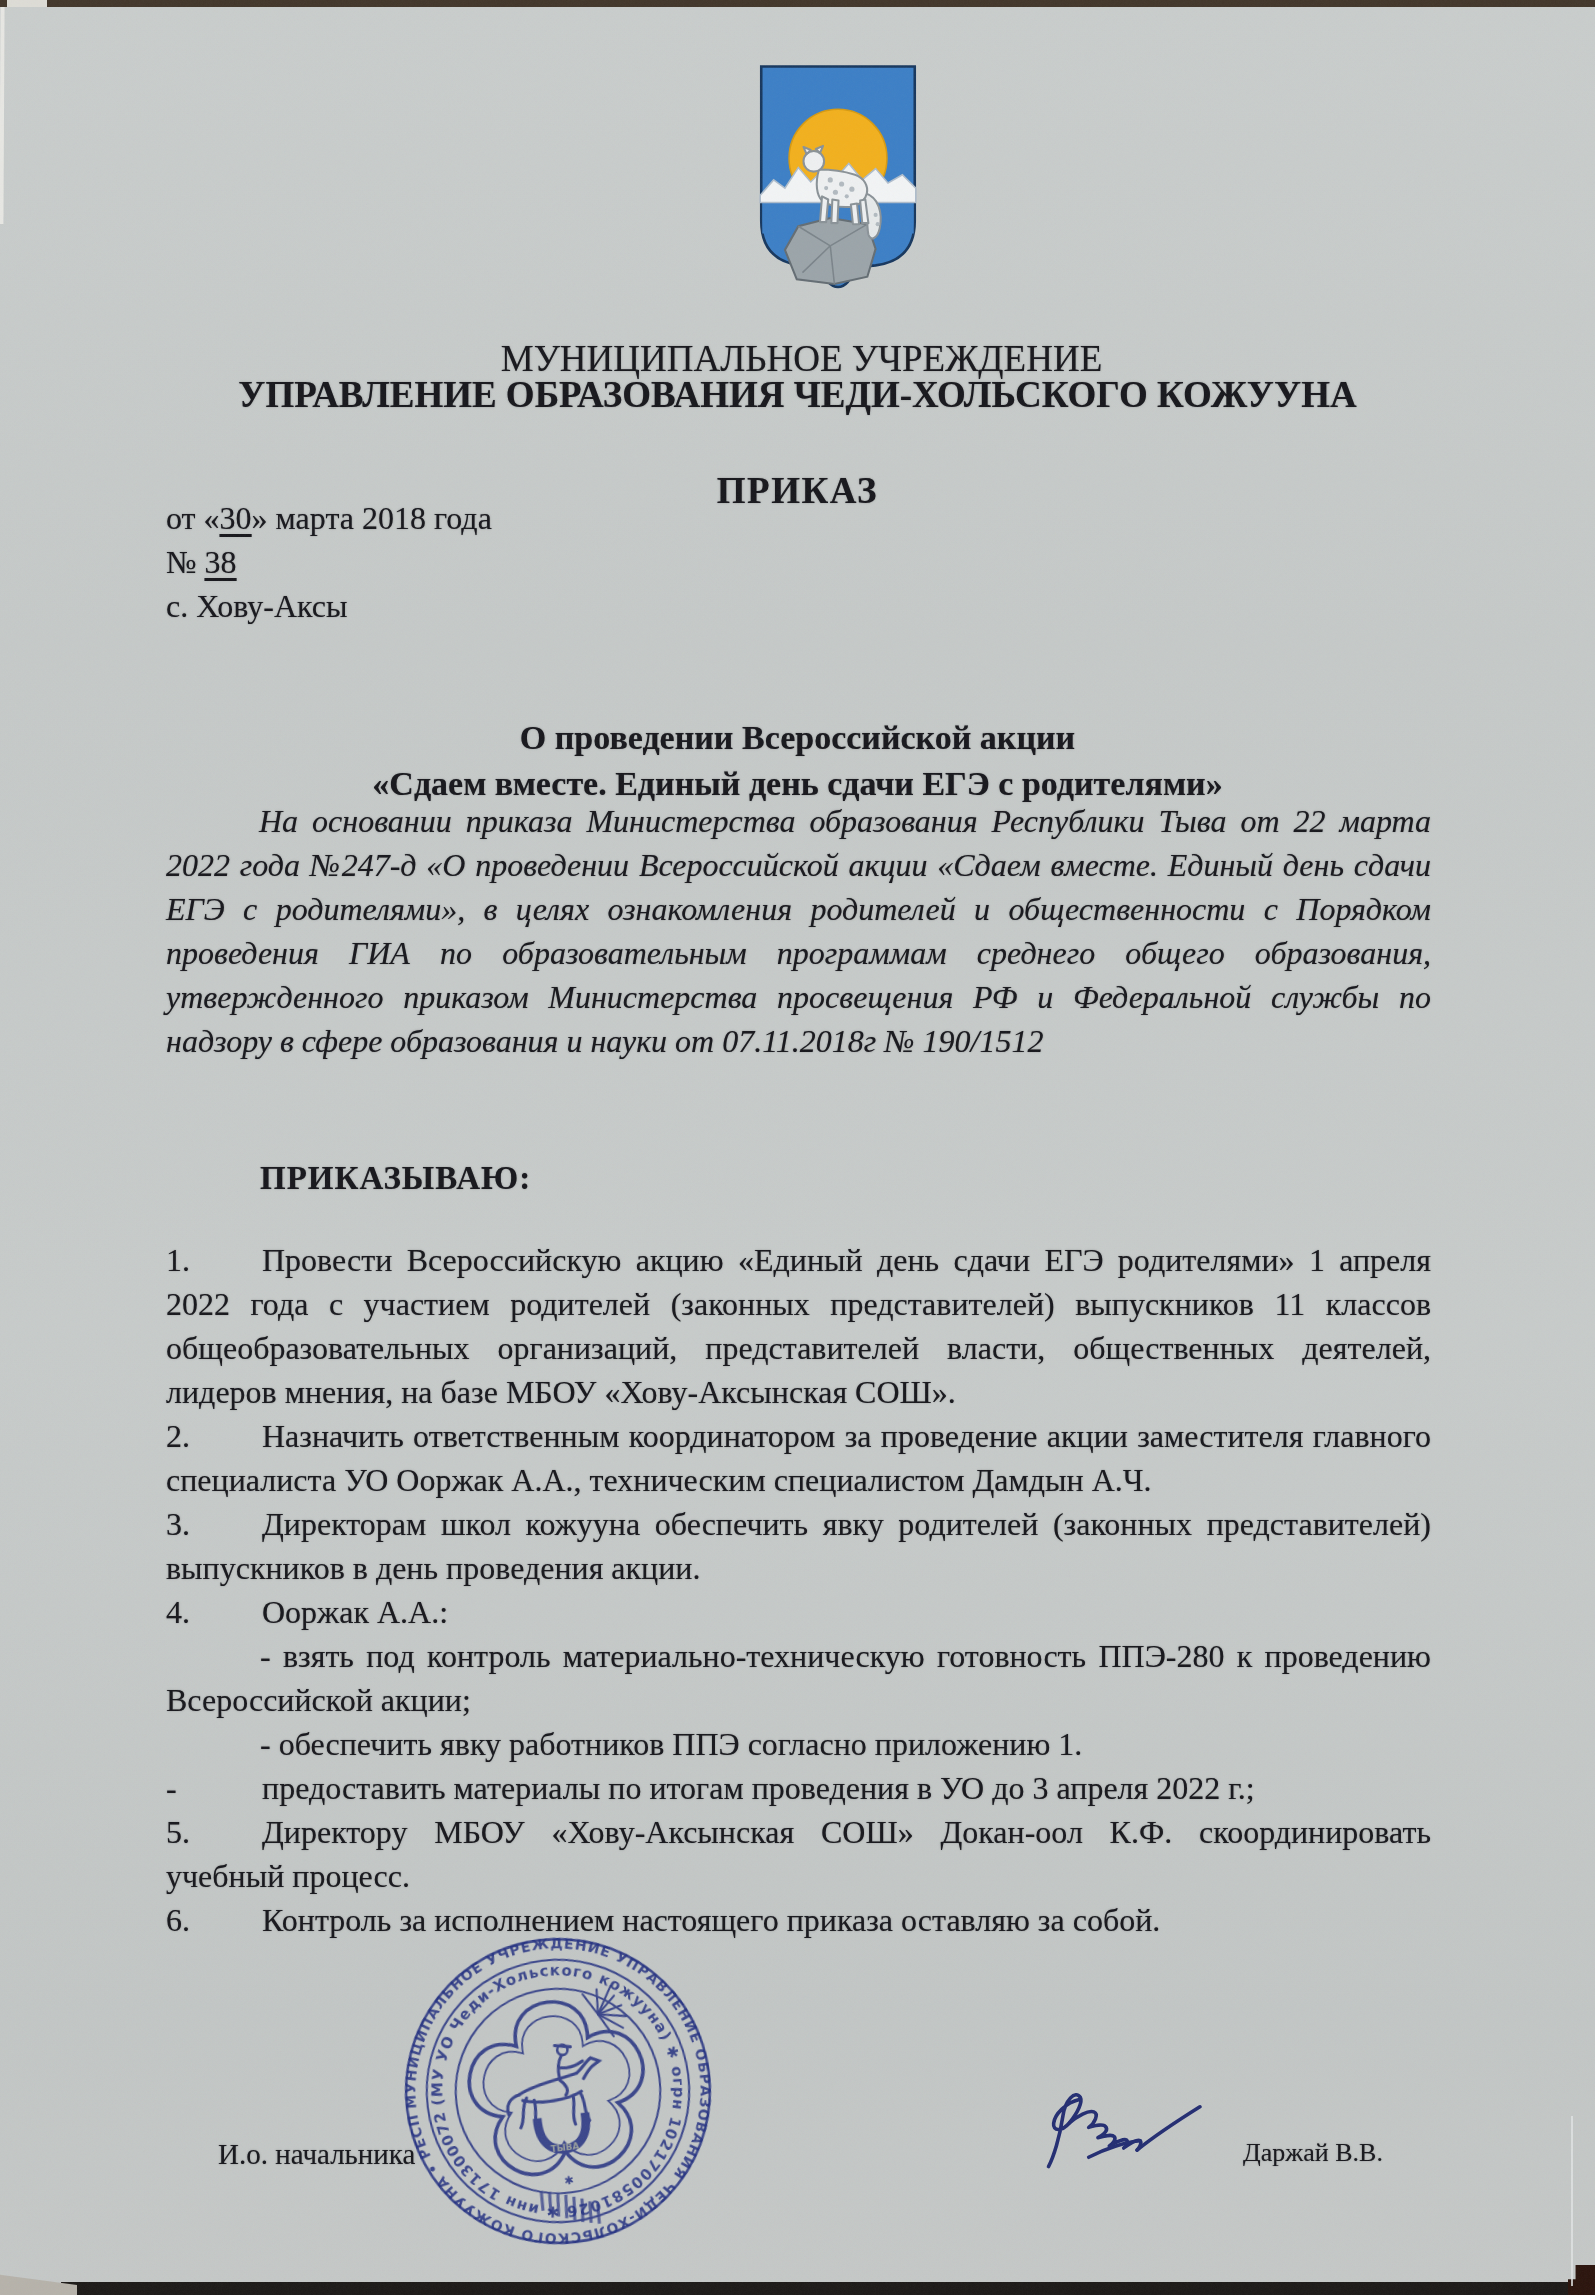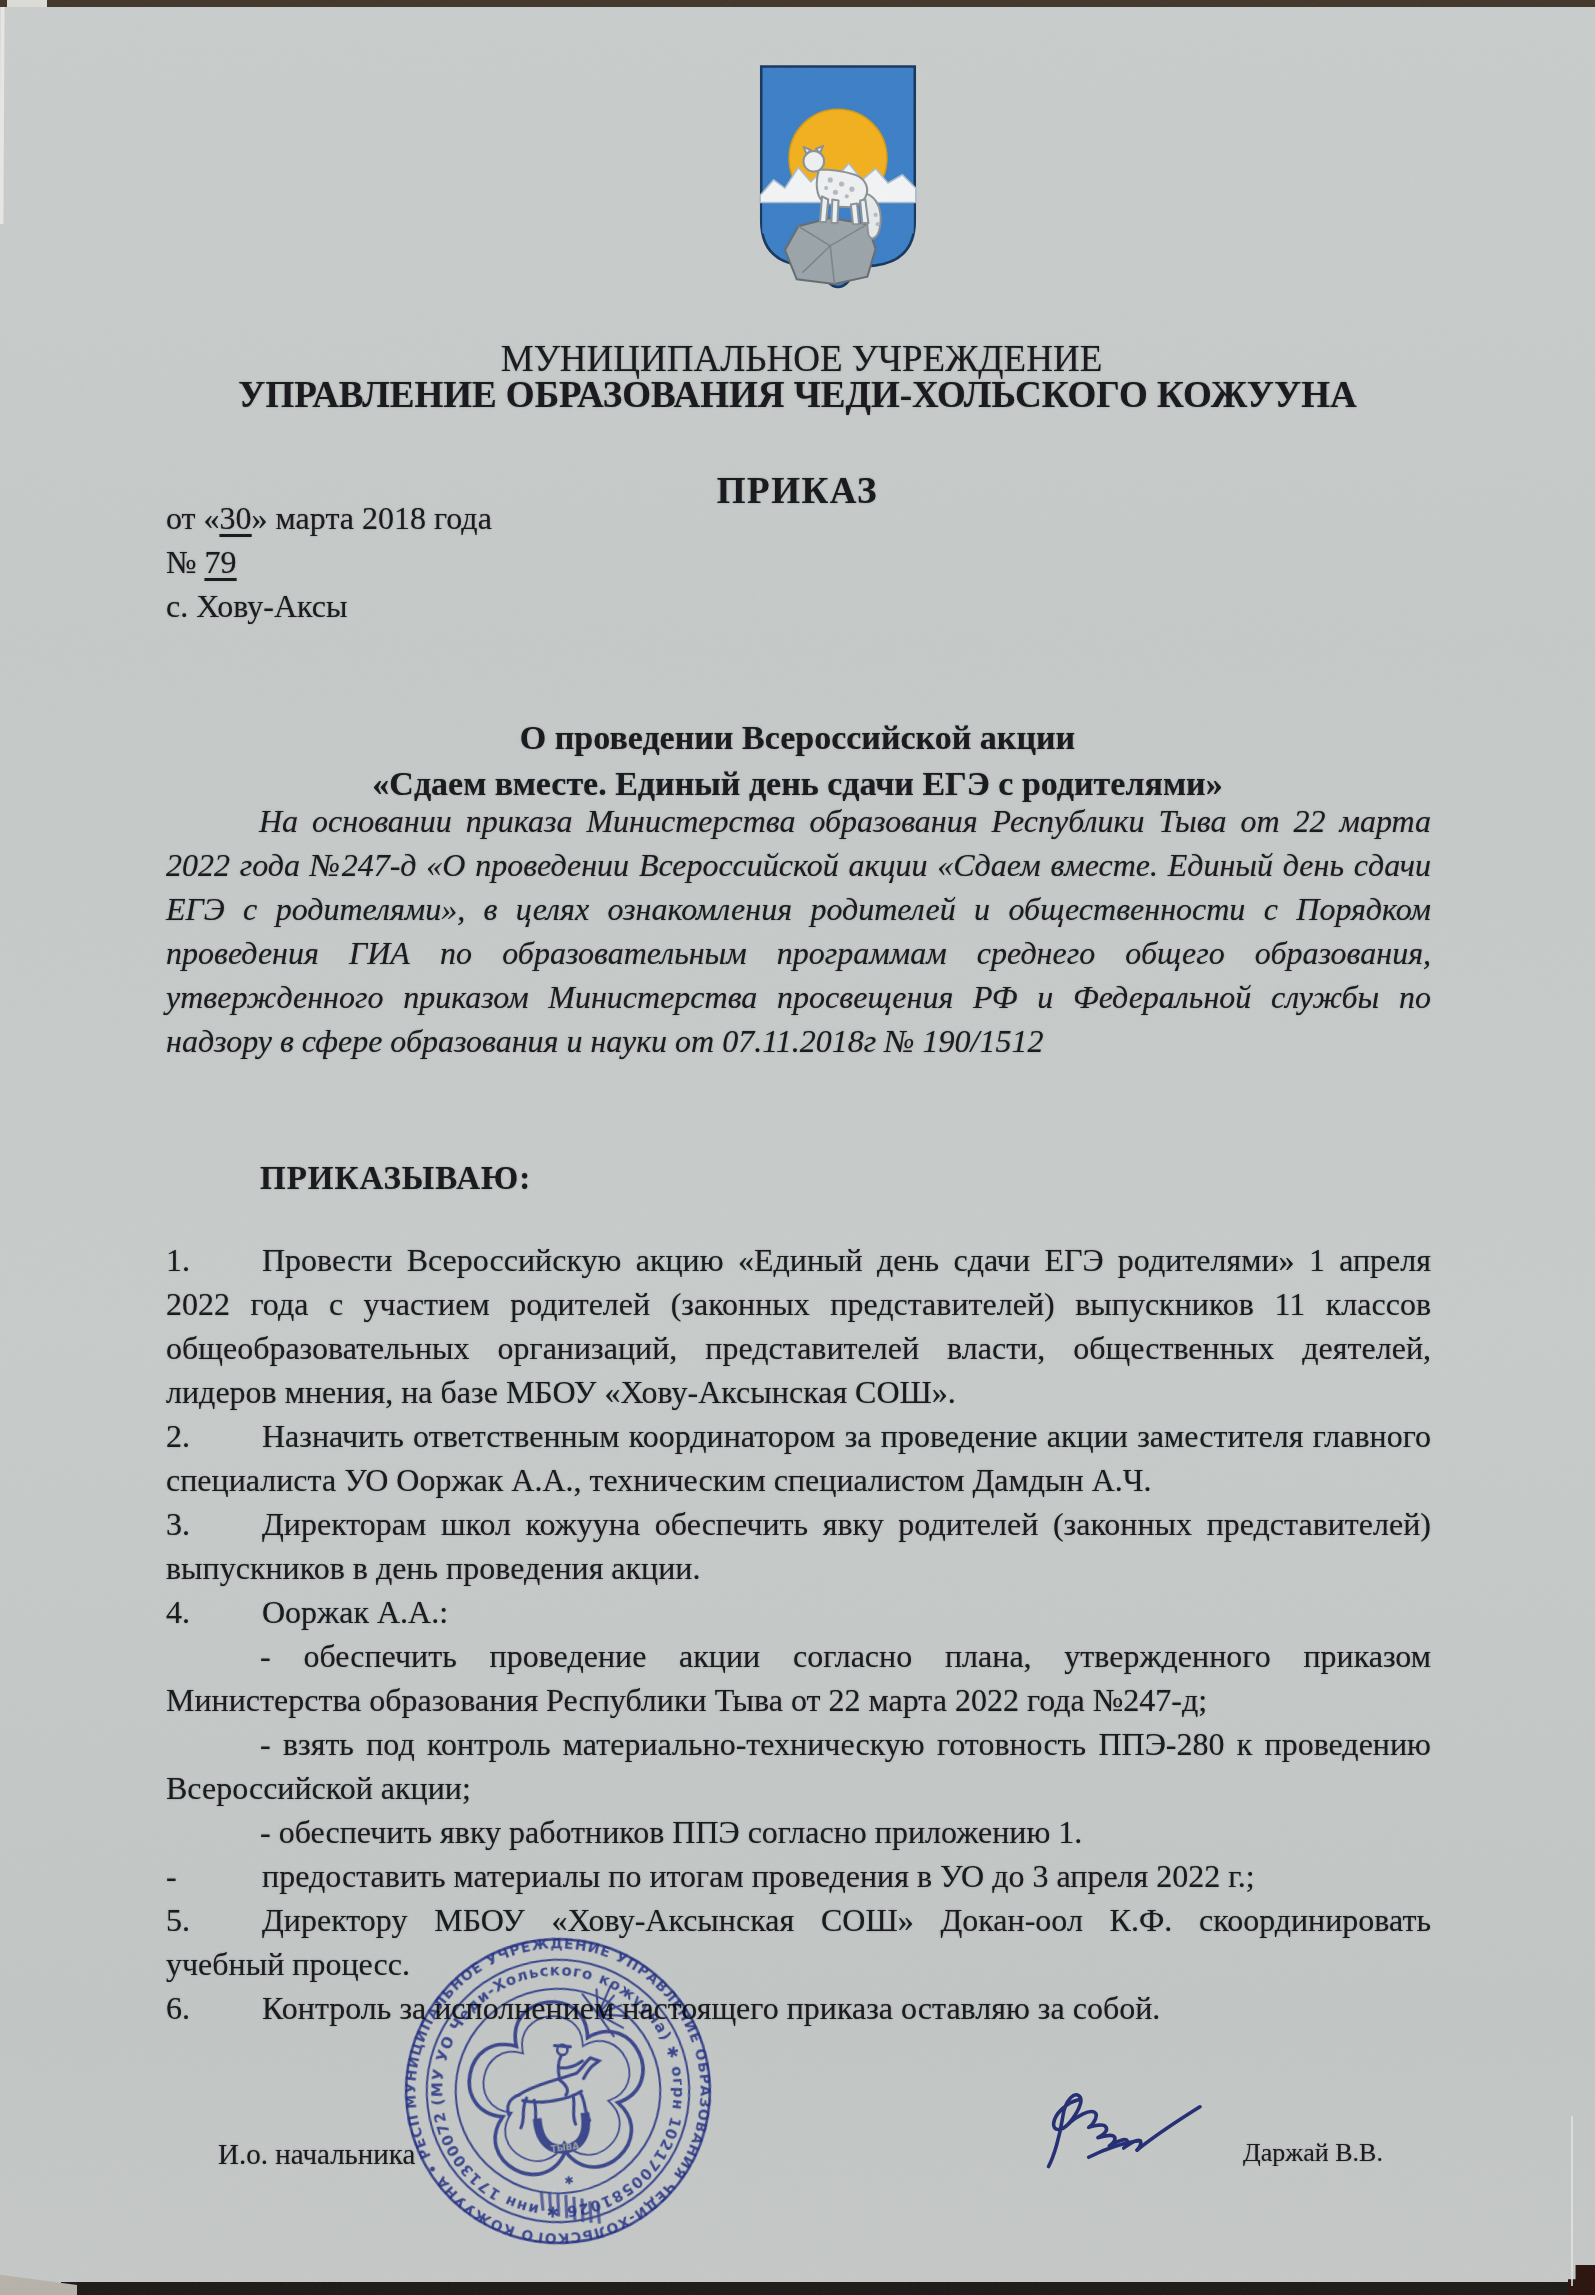--- a/index.html
+++ b/index.html
@@ -93,39 +93,38 @@
       <circle cx="242" cy="318" r="4"></circle>
   </g>
 </svg>
 
 <div class="abs centered ink" id="org1">МУНИЦИПАЛЬНОЕ УЧРЕЖДЕНИЕ</div>
 <div class="abs centered ink" id="org2">УПРАВЛЕНИЕ ОБРАЗОВАНИЯ ЧЕДИ-ХОЛЬСКОГО КОЖУУНА</div>
 <div class="abs centered ink" id="doctype">ПРИКАЗ</div>
 
 <div class="abs ink" id="dateblock">
   <div><span>от «</span><span class="u">30</span><span>» марта 2018 года</span></div>
-  <div><span>№ </span><span class="u">79</span></div>
+  <div><span>№ </span><span class="u">38</span></div>
   <div>с. Хову-Аксы</div>
 </div>
 
 <div class="abs centered ink" id="titleblock">
   <div>О проведении Всероссийской акции</div>
   <div>«Сдаем вместе. Единый день сдачи ЕГЭ с родителями»</div>
 </div>
 
 <div class="abs ink" id="preamble">На основании приказа Министерства образования Республики Тыва от 22 марта 2022 года №247-д «О проведении Всероссийской акции «Сдаем вместе. Единый день сдачи ЕГЭ с родителями», в целях ознакомления родителей и общественности с Порядком проведения ГИА по образовательным программам среднего общего образования, утвержденного приказом Министерства просвещения РФ и Федеральной службы по надзору в сфере образования и науки от 07.11.2018г № 190/1512</div>
 
 <div class="abs ink" id="orderword">ПРИКАЗЫВАЮ:</div>
 
 <div class="abs ink" id="order-items">
     <p class="item"><span class="num">1.</span><span>Провести Всероссийскую акцию «Единый день сдачи ЕГЭ родителями» 1 апреля 2022 года с участием родителей (законных представителей) выпускников 11 классов общеобразовательных организаций, представителей власти, общественных деятелей, лидеров мнения, на базе МБОУ «Хову-Аксынская СОШ».</span></p>
     <p class="item"><span class="num">2.</span><span>Назначить ответственным координатором за проведение акции заместителя главного специалиста УО Ооржак А.А., техническим специалистом Дамдын А.Ч.</span></p>
     <p class="item"><span class="num">3.</span><span>Директорам школ кожууна обеспечить явку родителей (законных представителей) выпускников в день проведения акции.</span></p>
     <p class="item"><span class="num">4.</span><span>Ооржак А.А.:</span></p>
-    <p class="sub">- обеспечить проведение акции согласно плана, утвержденного приказом Министерства образования Республики Тыва от 22 марта 2022 года №247-д;</p>
     <p class="sub">- взять под контроль материально-техническую готовность ППЭ-280 к проведению Всероссийской акции;</p>
     <p class="sub">- обеспечить явку работников ППЭ согласно приложению 1.</p>
     <p class="item"><span class="num">-</span><span>предоставить материалы по итогам проведения в УО до 3 апреля 2022 г.;</span></p>
     <p class="item"><span class="num">5.</span><span>Директору МБОУ «Хову-Аксынская СОШ» Докан-оол К.Ф. скоординировать учебный процесс.</span></p>
     <p class="item"><span class="num">6.</span><span>Контроль за исполнением настоящего приказа оставляю за собой.</span></p>
   </div>
 
 <div class="abs ink" id="sig-pos">И.о. начальника</div>
 <div class="abs ink" id="sig-name">Даржай В.В.</div>
 

